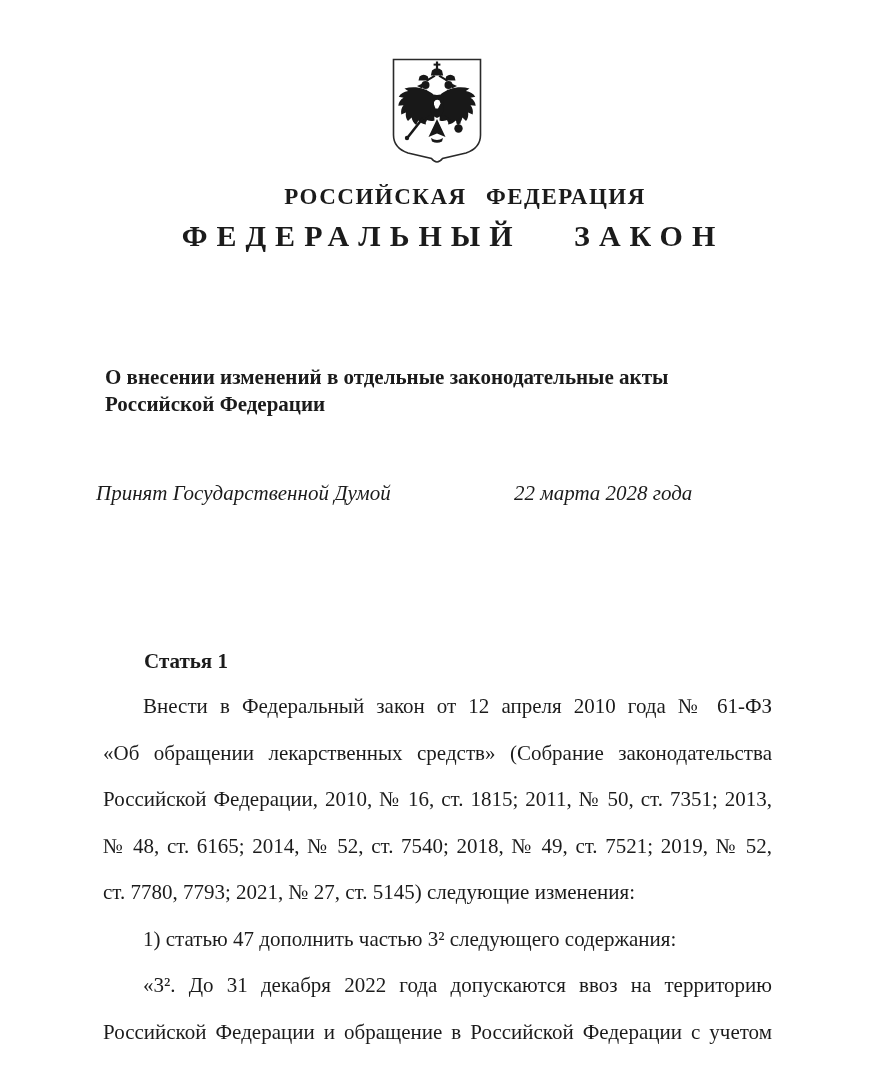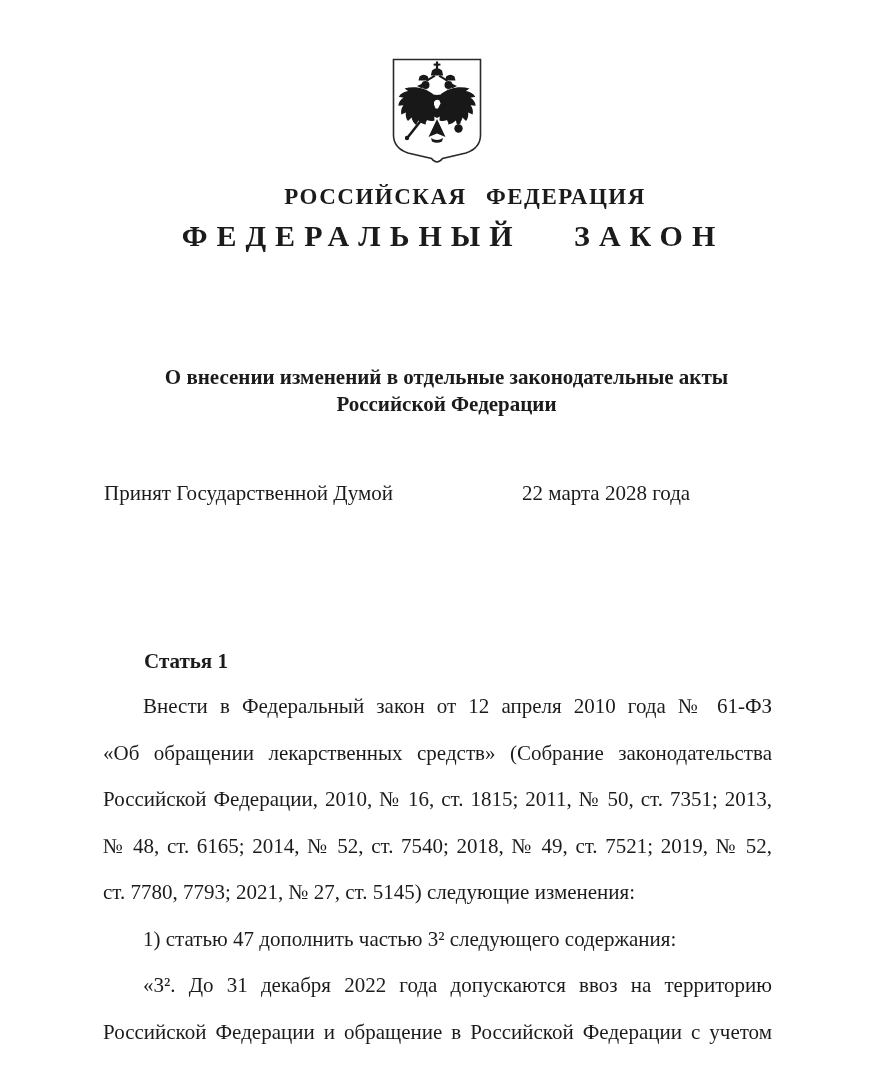--- a/index.html
+++ b/index.html
@@ -23,25 +23,25 @@
     text-align:center;font-size:23px;font-weight:600;
     letter-spacing:1.5px;word-spacing:12px;padding-left:28px;
   }
   .doctype{
     position:absolute;top:219px;left:0;width:100%;
     text-align:center;font-size:30px;font-weight:bold;
     letter-spacing:9px;word-spacing:36px;padding-left:16px;
   }
   
   .law-title{
-    position:absolute;top:364px;left:112px;width:669px;
-    text-align:center;font-size:21px;font-weight:bold;line-height:27px;
+    position:absolute;top:364px;left:105px;width:669px;
+    font-size:21px;font-weight:bold;line-height:27px;
   }
   
-  .adoption{position:absolute;top:481px;left:104px;width:668px;}
+  .adoption{position:absolute;top:481px;left:96px;width:668px;font-style:italic;}
   .adoption-row{position:relative;height:45px;font-size:21px;}
   .adoption-row .date{position:absolute;left:418px;top:0;}
   .adoption-row.mono{
     font-family:"Liberation Mono", monospace;font-size:20px;letter-spacing:0.5px;
   }
   
   .article-heading{
     position:absolute;top:649px;left:144px;
     font-size:21px;font-weight:bold;
   }

